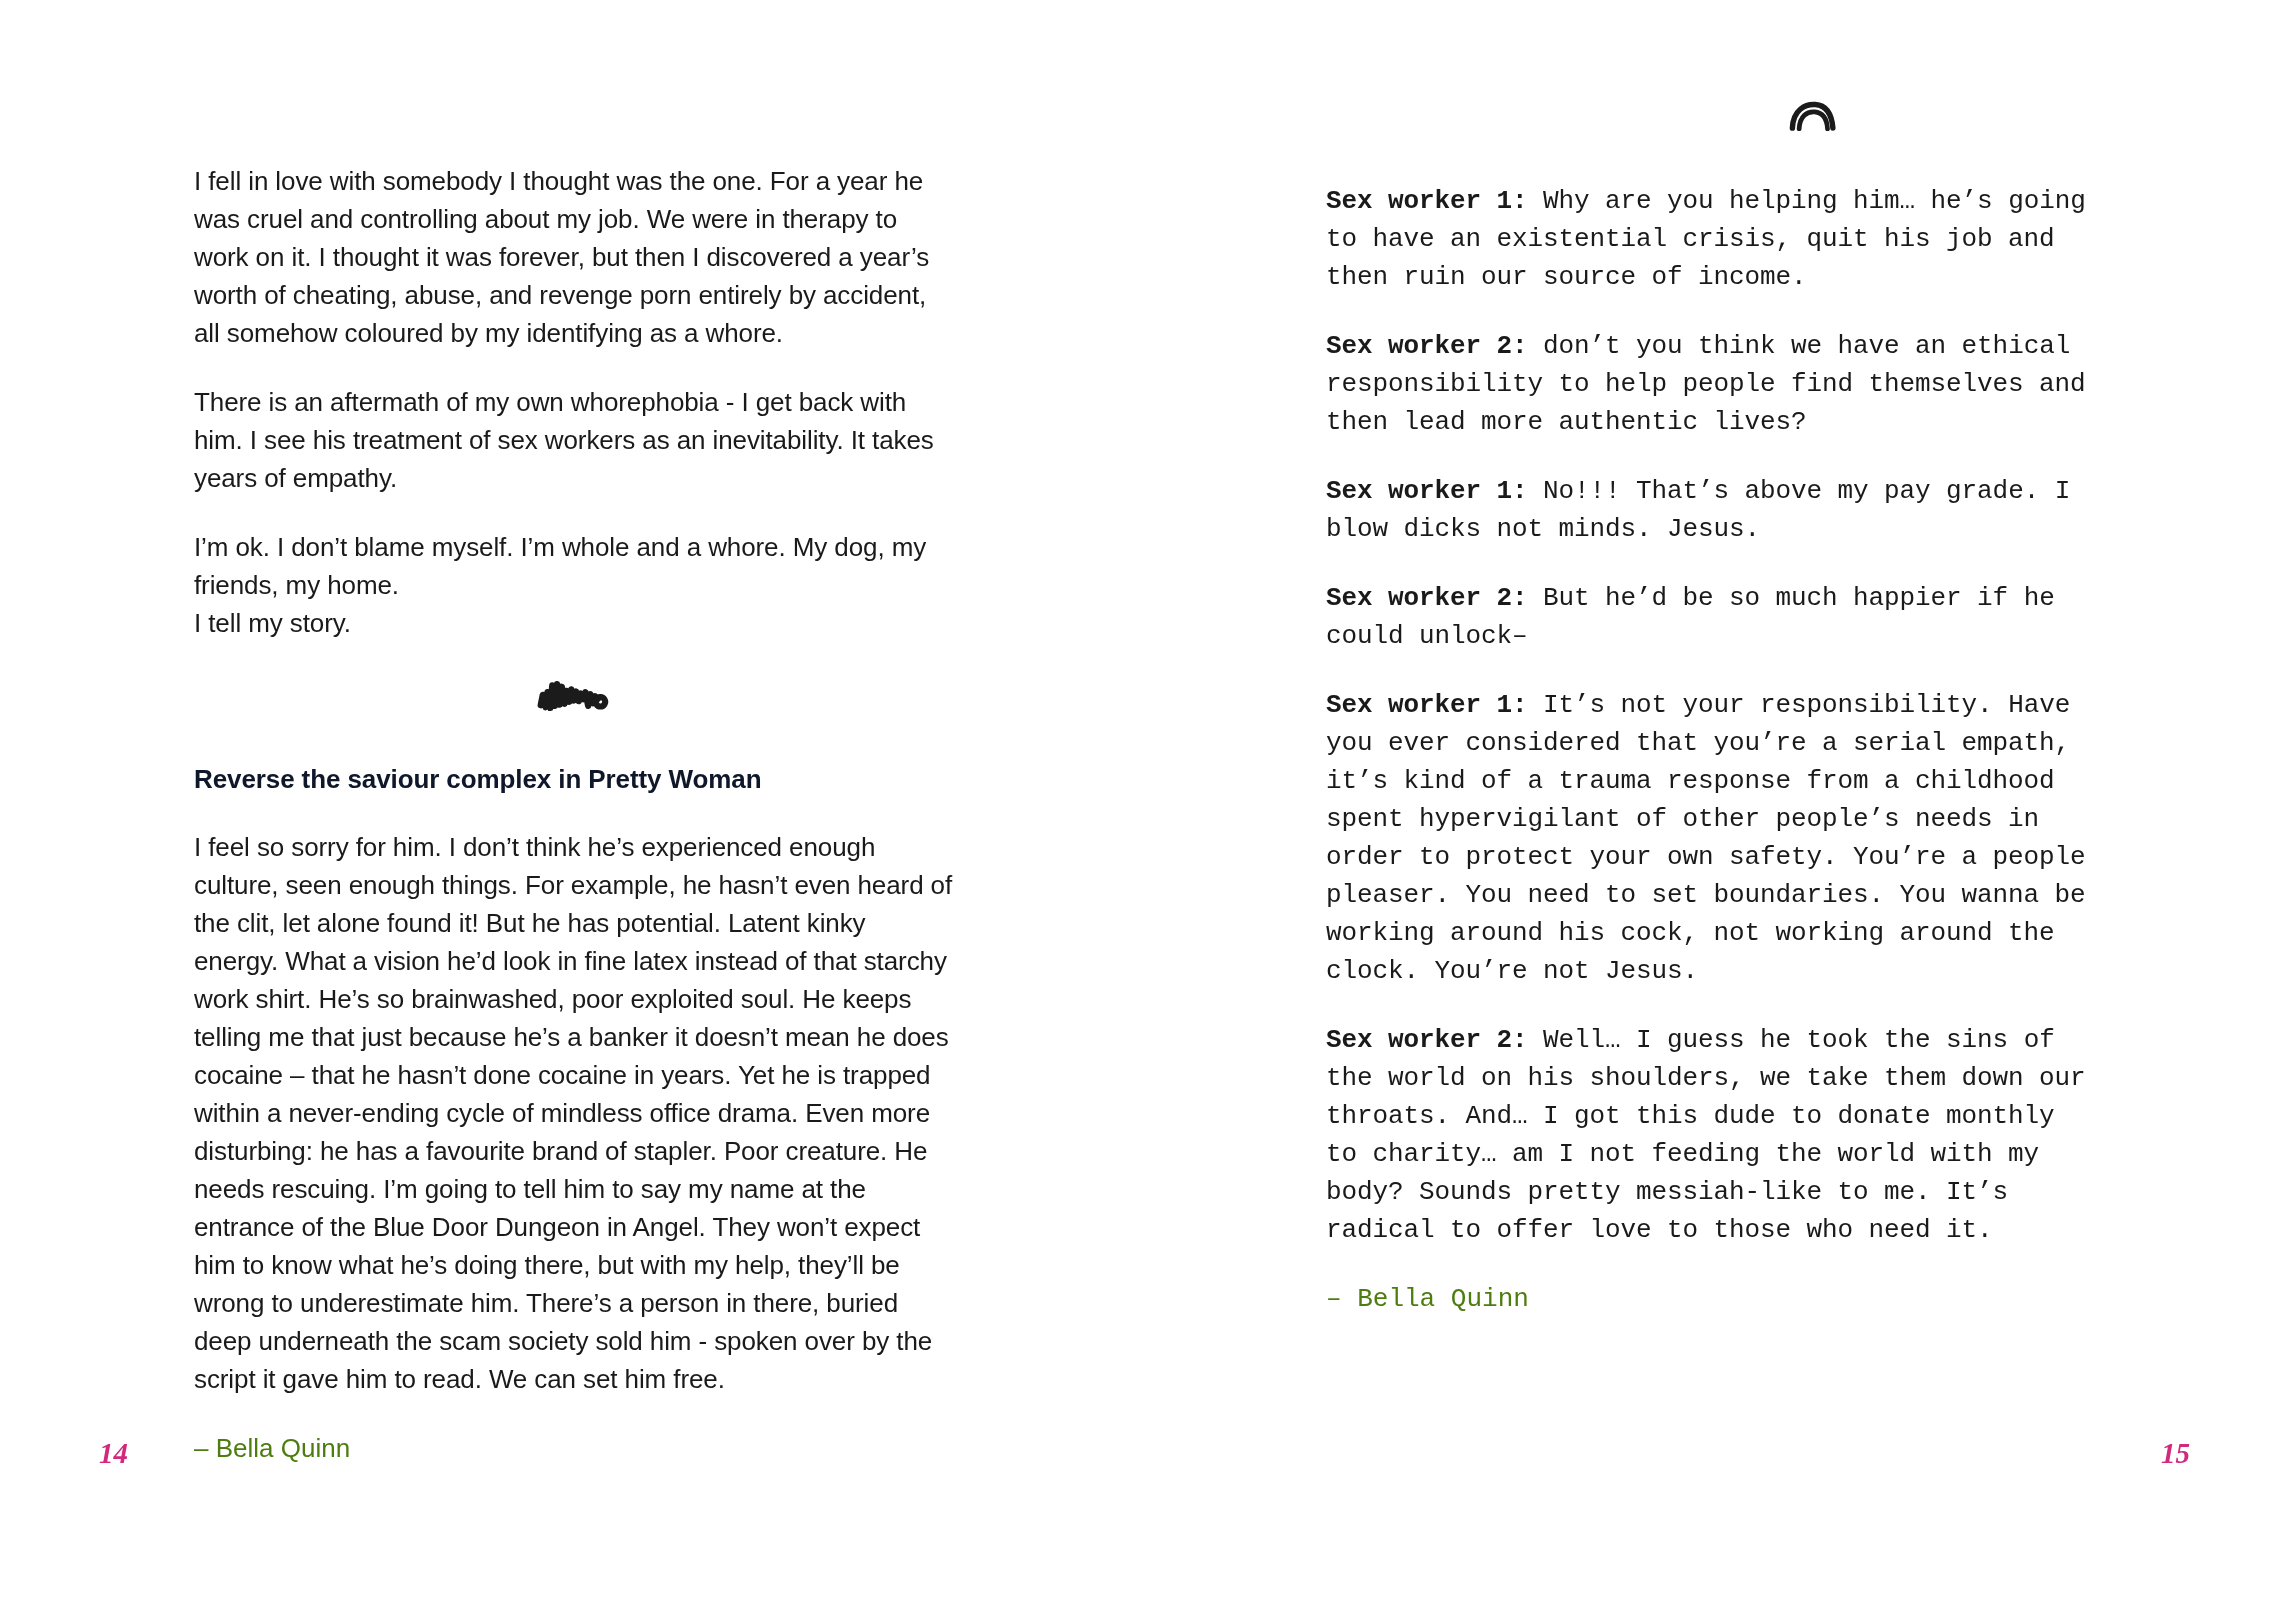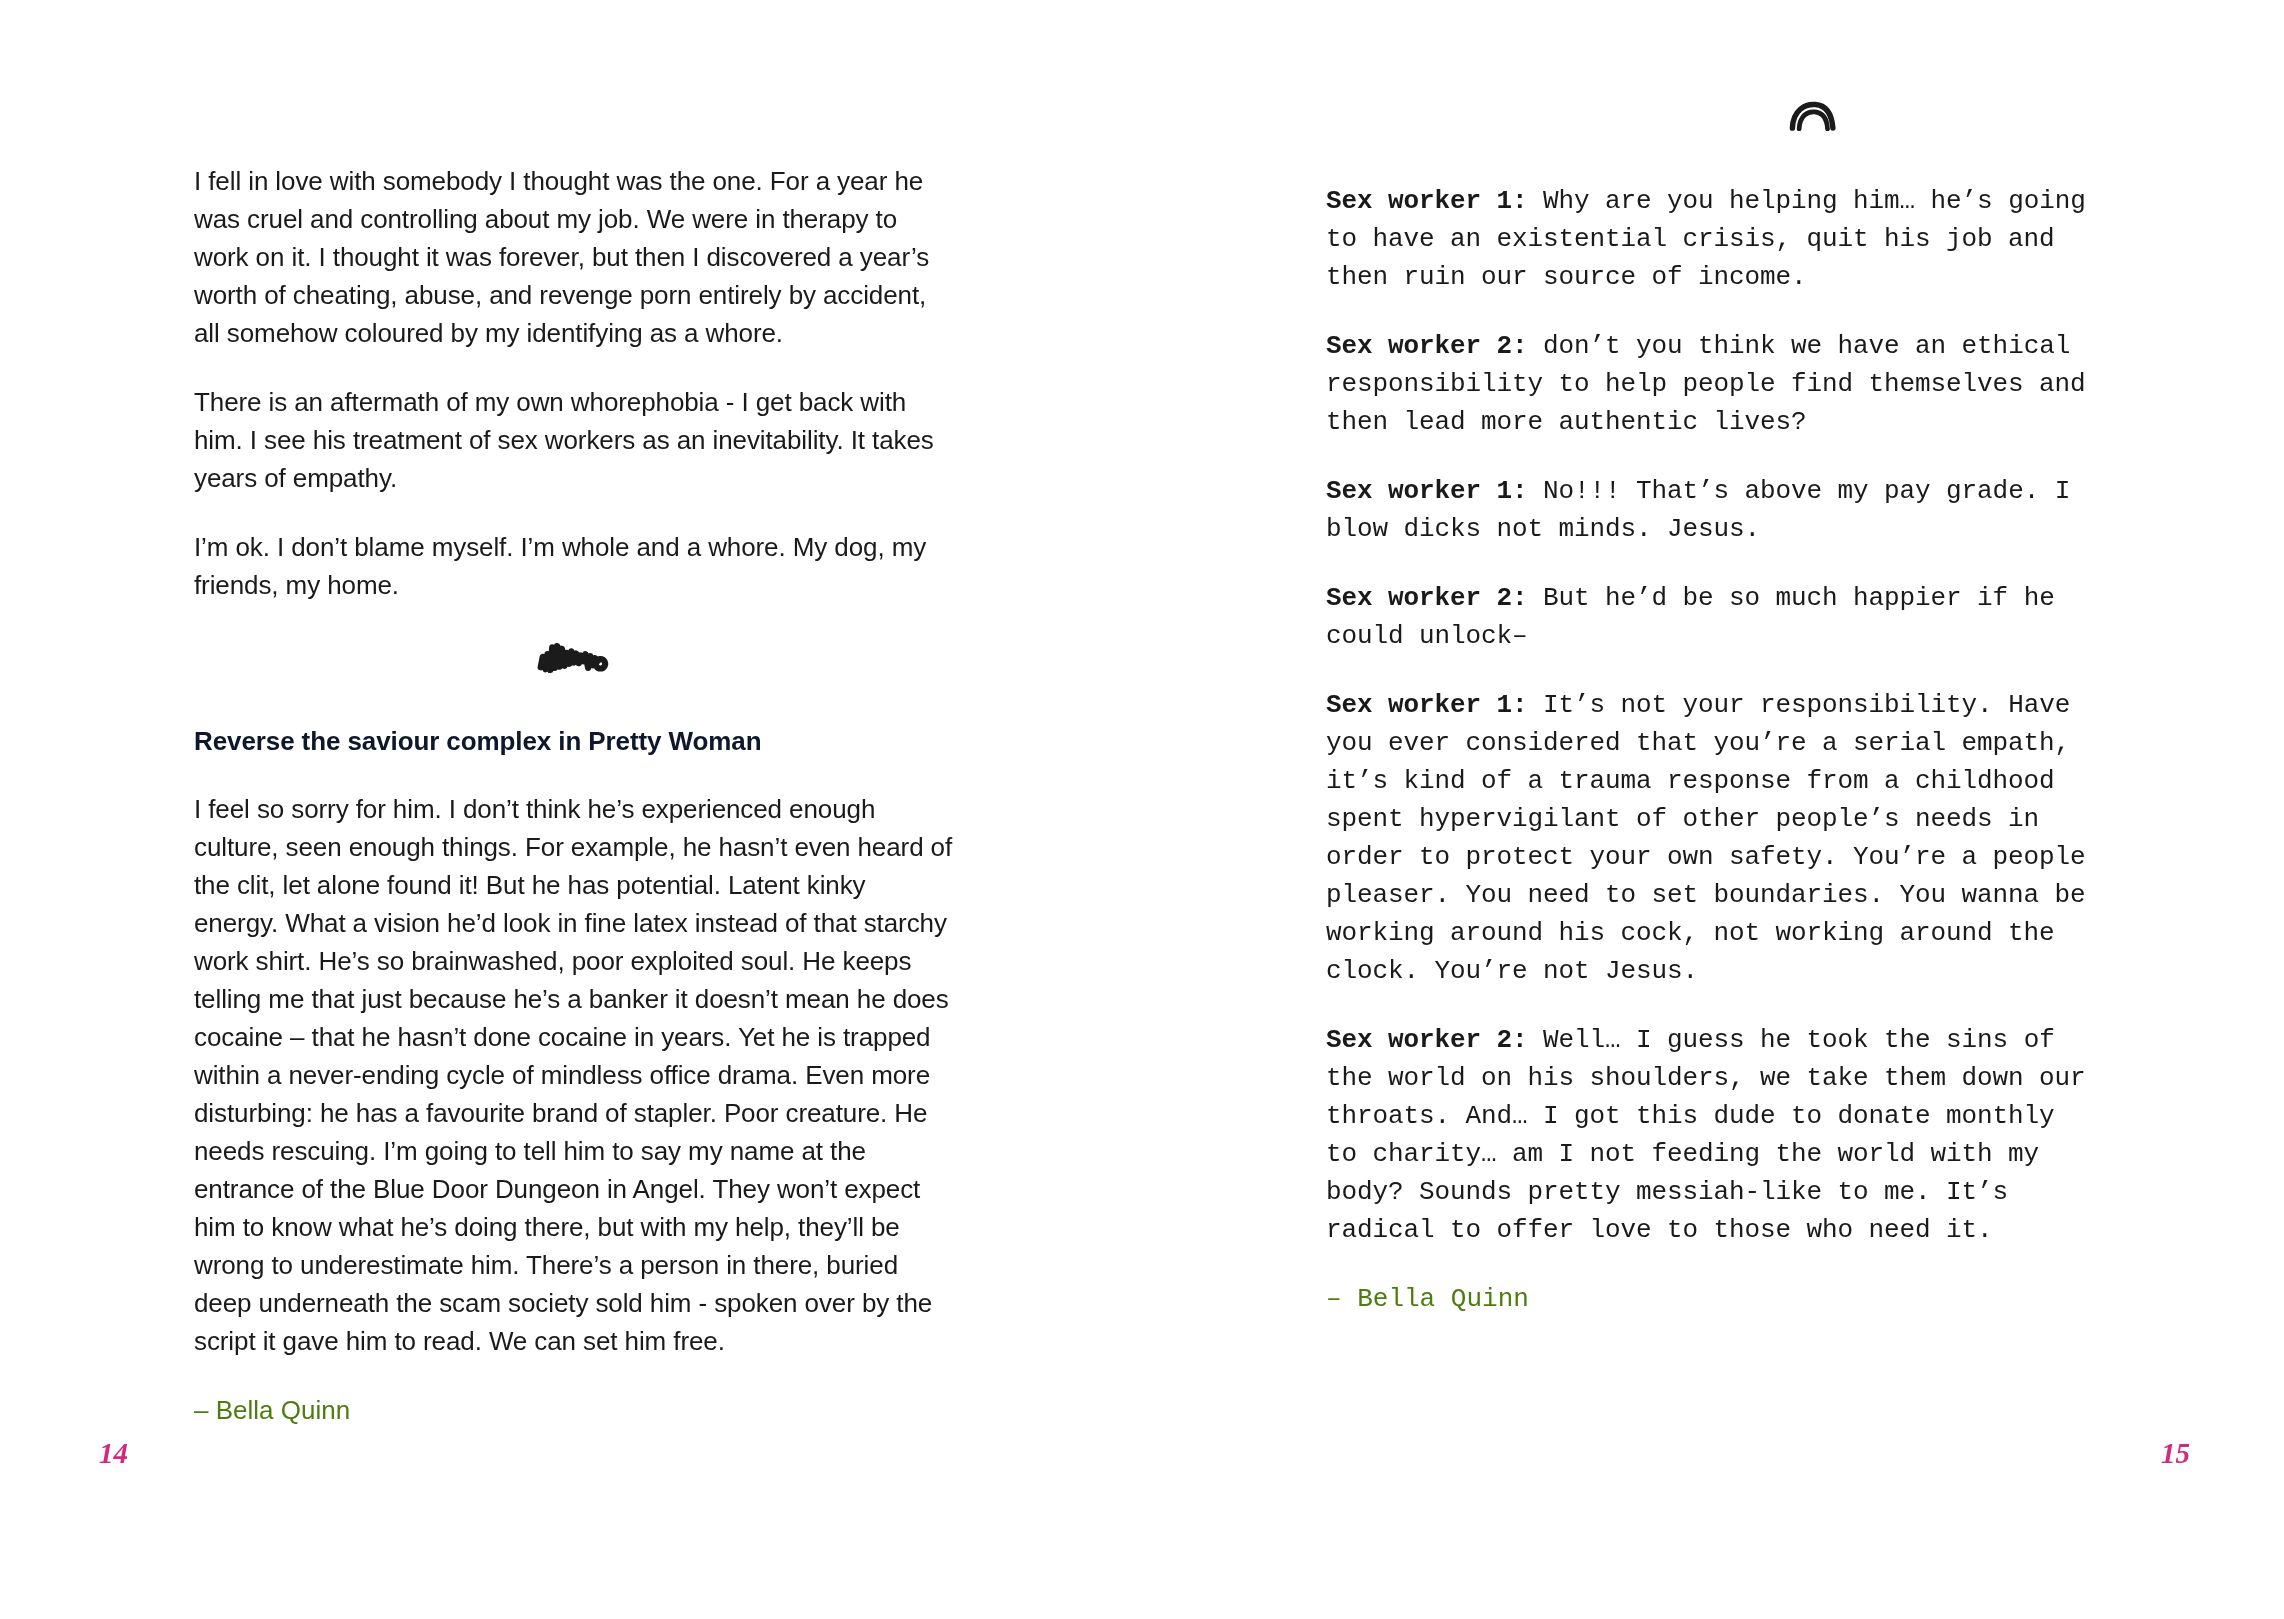--- a/index.html
+++ b/index.html
@@ -128,20 +128,21 @@
 <div class="page">
   <div class="spread">
 
     <div class="leaf leaf-left">
       <div class="column">
         <div class="flow">
 
           <p class="body">I fell in love with somebody I thought was the one. For a year he was cruel and controlling about my job. We were in therapy to work on it. I thought it was forever, but then I discovered a year’s worth of cheating, abuse, and revenge porn entirely by accident, all somehow coloured by my identifying as a whore.</p>
           <p class="body">There is an aftermath of my own whorephobia - I get back with him. I see his treatment of sex workers as an inevitability. It takes years of empathy.</p>
           <p class="body tight">I’m ok. I don’t blame myself. I’m whole and a whore. My dog, my friends, my home.</p>
+          <p class="body">I tell my story.</p>
 
           <div class="ornament-scribble-wrap">
             <svg class="ornament" width="74" height="42" viewBox="0 0 108 62" aria-hidden="true">
               <g fill="none" stroke="#1b1b1b" stroke-width="9.5" stroke-linecap="round" stroke-linejoin="round">
                 <path d="M5 43 L8 28 L12 46 L15 24 L19 47
                          L22 14 L26 44 L29 12 L33 42 L36 16
                          L40 41 L43 22 L47 38 L50 20 L54 36
                          L57 23 L61 37 L64 26 L68 34 L71 24
                          L75 44 L78 27 L82 40 L85 30 L89 34"></path>
                 <path d="M93 31 a7 7 0 1 0 0.1 0" stroke-width="9"></path>

